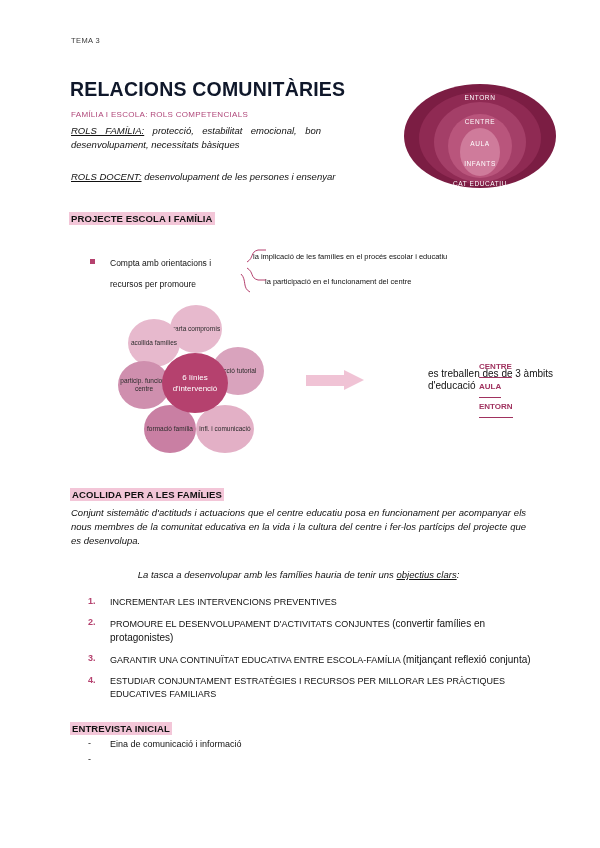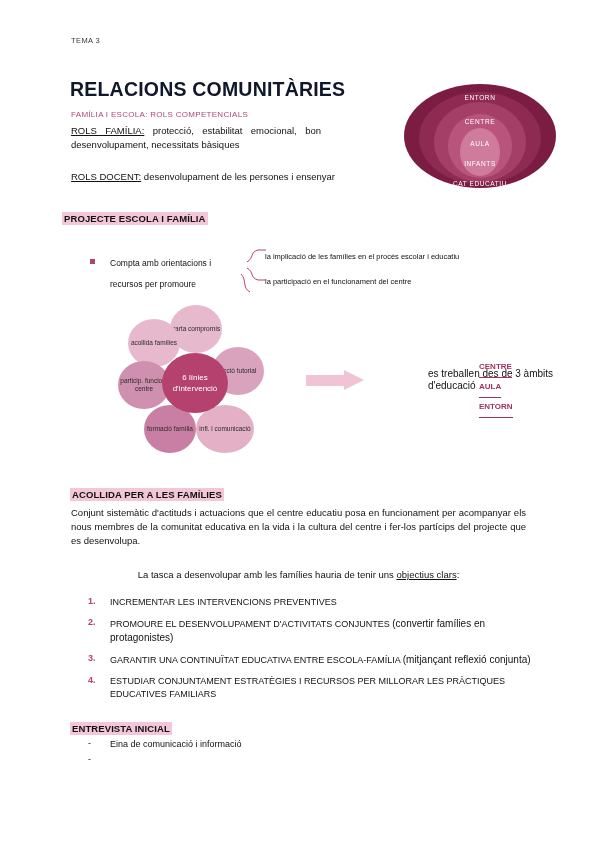--- a/index.html
+++ b/index.html
@@ -40,20 +40,21 @@
     font-size: 8px;
     color: #b0487a;
     letter-spacing: 0.3px;
   }
   .para {
     position: absolute;
     font-size: 9.5px;
     line-height: 14px;
     color: #111;
     text-align: justify;
+    font-style: italic;
   }
   .u { text-decoration: underline; }
 
   
   .hl {
     position: absolute;
     font-size: 9.5px;
     font-weight: bold;
     color: #111;
     background: #f3c6d8;
@@ -105,21 +106,21 @@
     width: 135px;
     font-size: 8.5px;
     line-height: 21px;
     color: #111;
   }
   .branch-text {
     position: absolute;
     font-size: 7.5px;
     color: #111;
   }
-  .br1 { left: 265px; top: 252px; }
+  .br1 { left: 253px; top: 252px; }
   .br2 { left: 265px; top: 277px; }
   svg.overlay {
     position: absolute;
     left: 0; top: 0;
     width: 600px; height: 848px;
     pointer-events: none;
   }
 
   
   .flower {
@@ -245,21 +246,21 @@
     <div class="ell e3"></div>
     <div class="ell e4"></div>
     <div class="ell e5"></div>
     <div class="lab l1">ENTORN</div>
     <div class="lab l2">CENTRE</div>
     <div class="lab l3">AULA</div>
     <div class="lab l4">INFANTS</div>
     <div class="lab l5">CAT EDUCATIU</div>
   </div>
 
-  <div class="hl" style="left:62px; top:212px;">PROJECTE ESCOLA I FAMÍLIA</div>
+  <div class="hl" style="left:69px; top:212px;">PROJECTE ESCOLA I FAMÍLIA</div>
 
   <div class="bullet-dot"></div>
   <div class="bullet-text">Compta amb orientacions i recursos per promoure</div>
   <div class="branch-text br1">la implicació de les famílies en el procés escolar i educatiu</div>
   <div class="branch-text br2">la participació en el funcionament del centre</div>
 
   <svg class="overlay">
     <path d="M247,262 C254,258 250,252 258,250" stroke="#b5416e" stroke-width="1" fill="none"></path>
     <path d="M247,268 C254,272 250,278 258,280" stroke="#b5416e" stroke-width="1" fill="none"></path>
     <path d="M241,274 C247,280 242,288 250,292" stroke="#b5416e" stroke-width="1" fill="none"></path>

